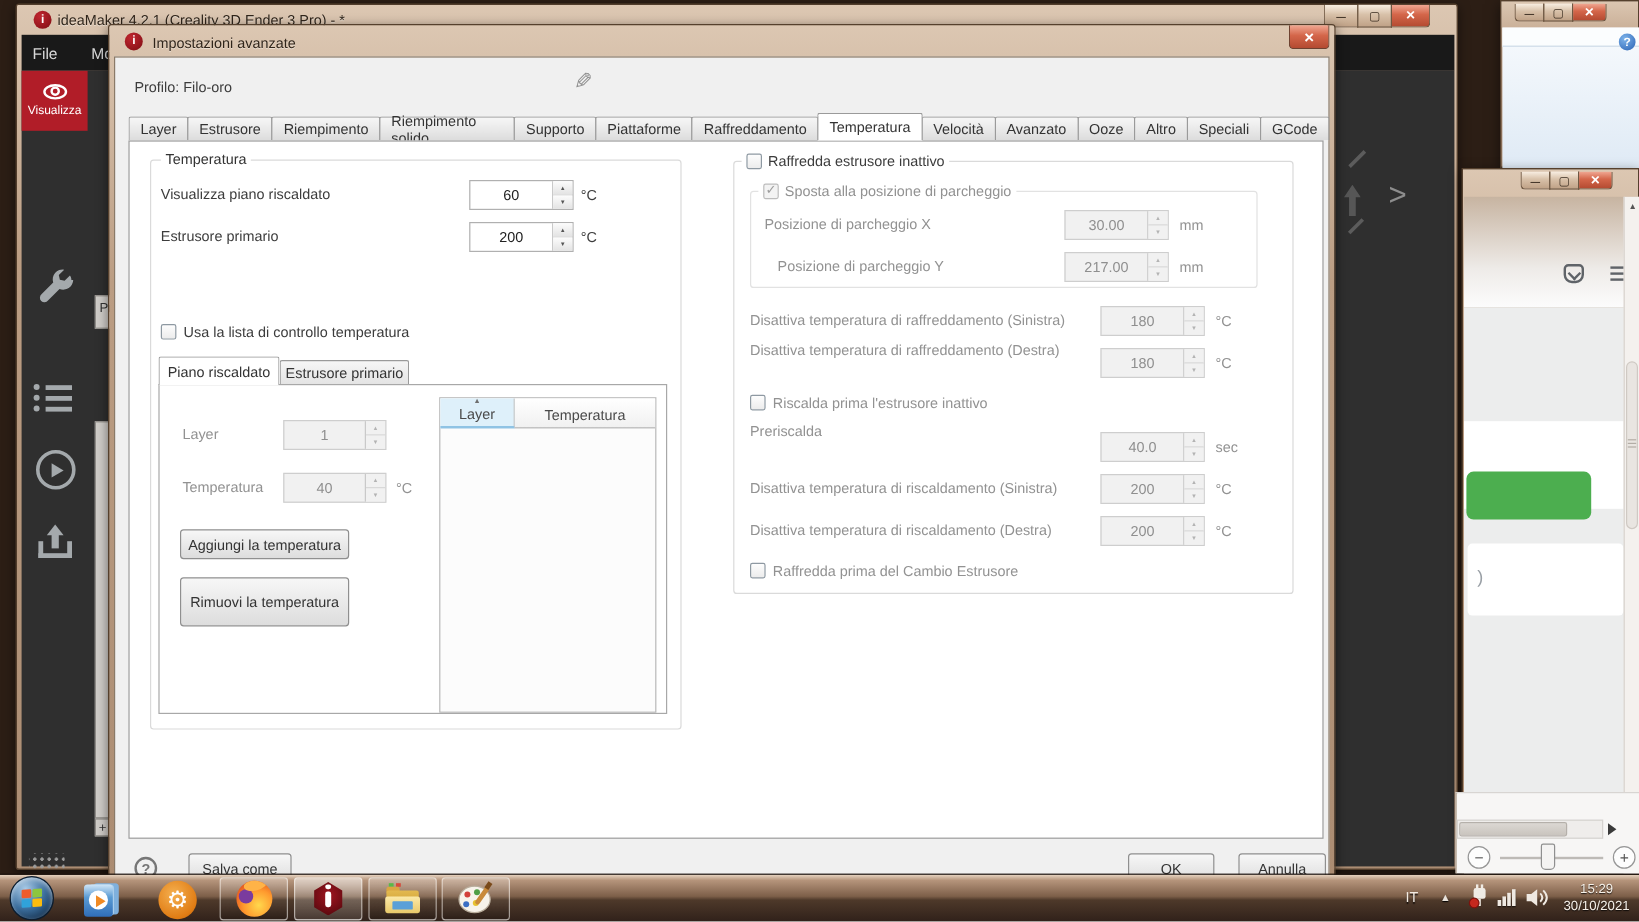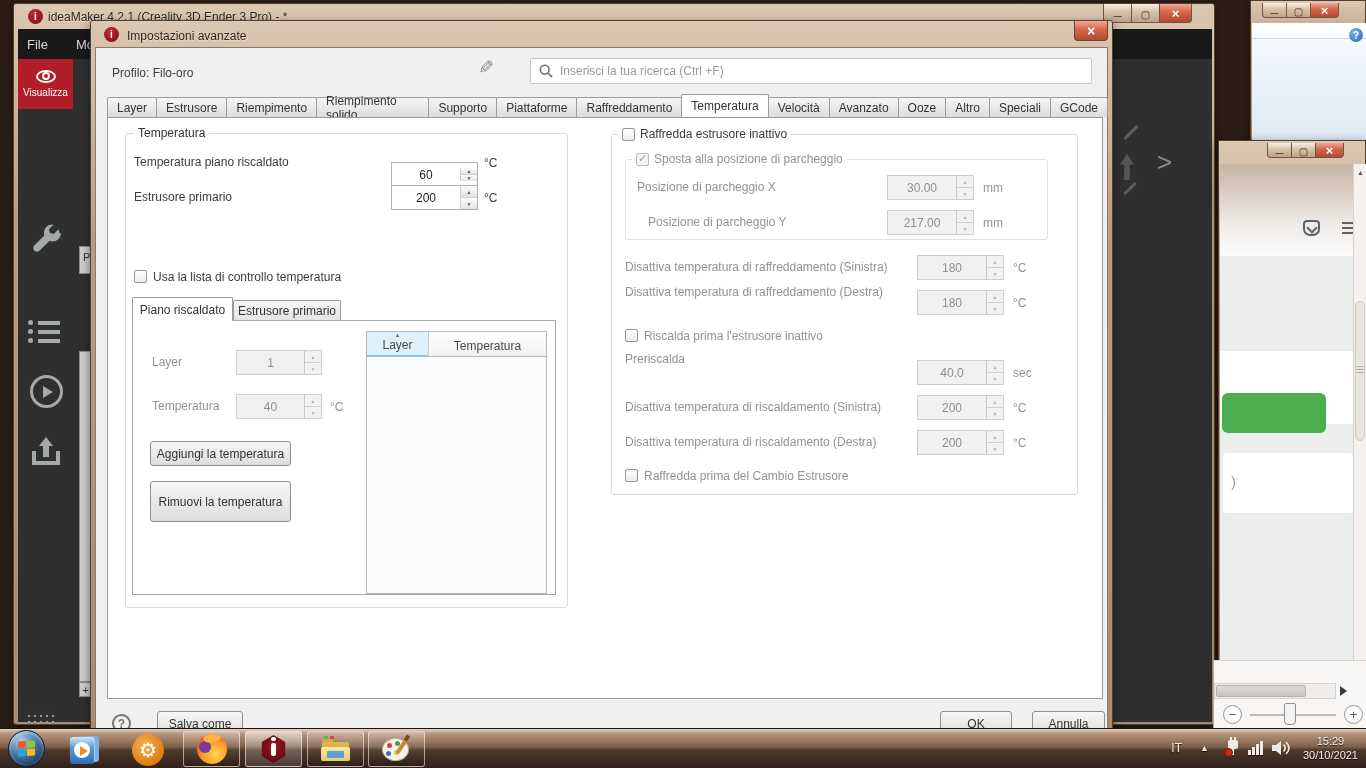--- a/index.html
+++ b/index.html
@@ -292,27 +292,20 @@
   </div>
 
   <div class="win" style="left:90px;top:20px;width:1023px;height:715px;z-index:50;">
     <span class="abs app-badge" style="left:13px;top:6px;">i</span>
     <span class="tbar-title" style="left:36px;top:8px;">Impostazioni avanzate</span>
     <div class="dlg-close"></div>
 
     <div class="dlg-content">
       <span class="lbl" style="left:16px;top:18px;">Profilo: Filo-oro</span>
       <span class="pencil">✎</span>
-      <div class="search-box">
-        <svg width="14" height="14" viewBox="0 0 16 16">
-            <circle cx="6.5" cy="6.5" r="5" fill="none" stroke="#6b6b6b" stroke-width="1.8"></circle>
-            <line x1="10.5" y1="10.5" x2="15" y2="15" stroke="#6b6b6b" stroke-width="1.8"></line>
-          </svg>
-        <input type="text" placeholder="Inserisci la tua ricerca (Ctrl +F)" style="">
-      </div>
 
       <div class="tabs">
         <div class="tab">Layer</div>
         <div class="tab">Estrusore</div>
         <div class="tab">Riempimento</div>
         <div class="tab">Riempimento solido</div>
         <div class="tab">Supporto</div>
         <div class="tab">Piattaforme</div>
         <div class="tab">Raffreddamento</div>
         <div class="tab active">Temperatura</div>
@@ -322,22 +315,22 @@
         <div class="tab">Altro</div>
         <div class="tab">Speciali</div>
         <div class="tab">GCode</div>
       </div>
 
       <div class="panel">
 
         <div class="grp" style="left:17px;top:15px;width:443px;height:475px;">
           <span class="grp-title">Temperatura</span>
         </div>
-        <span class="lbl" style="left:26px;top:37px;">Temperatura piano riscaldato</span>
-        <div class="spin" style="left:283px;top:44px;align-items:center;">
+        <span class="lbl" style="left:26px;top:37px;">Visualizza piano riscaldato</span>
+        <div class="spin" style="left:283px;top:32px;">
           <span class="v">60</span>
           <span class="btns">
               <span class="up"></span>
               <span class="dn"></span>
             </span>
         </div>
         <span class="lbl" style="left:376px;top:38px;">°C</span>
 
         <span class="lbl" style="left:26px;top:72px;">Estrusore primario</span>
         <div class="spin" style="left:283px;top:67px;">

